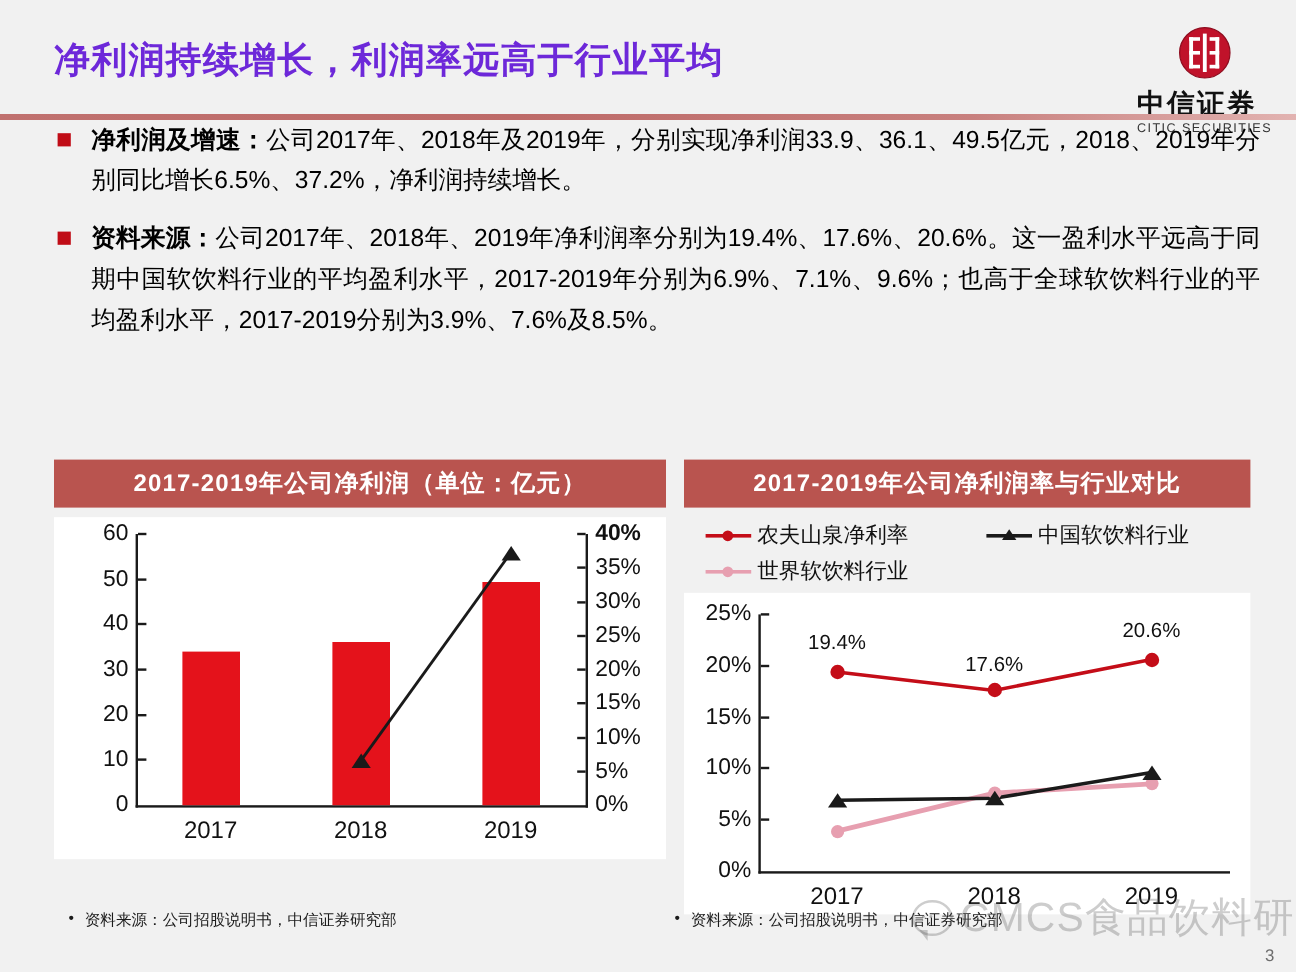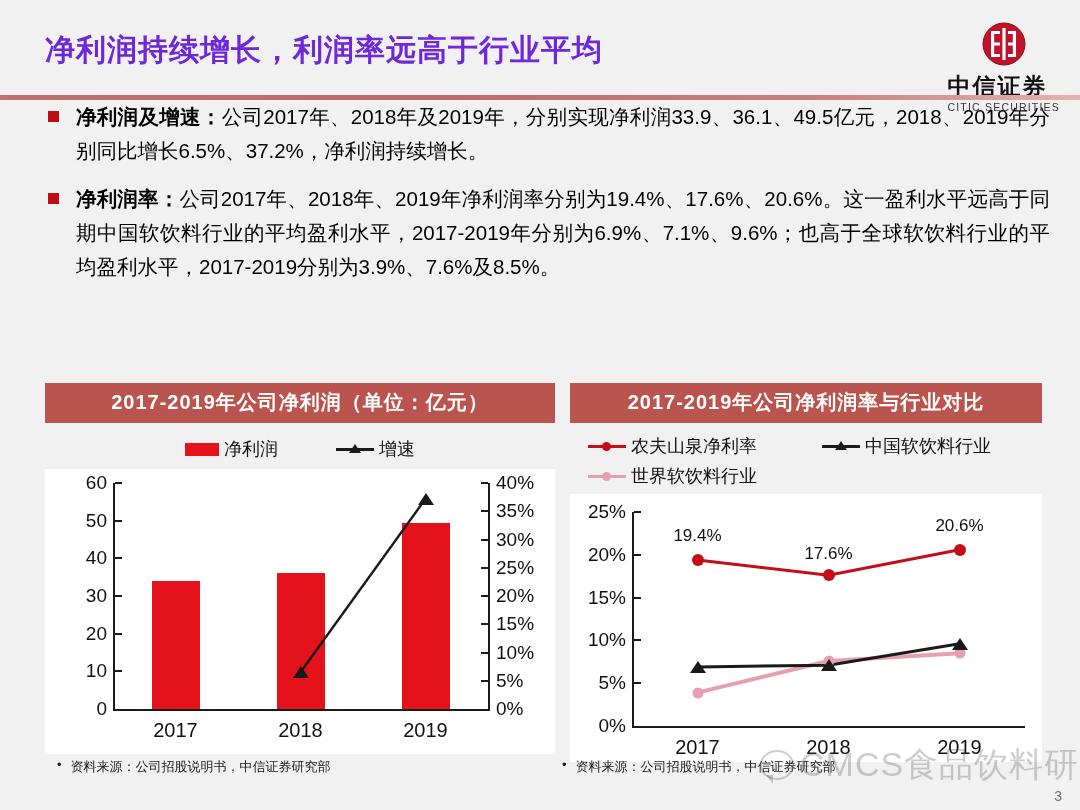--- a/index.html
+++ b/index.html
@@ -132,41 +132,28 @@
 
 <div id="content">
 
   <div class="bullet-row">
     <div class="bullet-sq"></div>
     <div class="bullet-text"><span class="lead">净利润及增速：</span><span>公司2017年、2018年及2019年，分别实现净利润33.9、36.1、49.5亿元，2018、2019年分别同比增长6.5%、37.2%，净利润持续增长。</span></div>
   </div>
 
   <div class="bullet-row">
     <div class="bullet-sq"></div>
-    <div class="bullet-text"><span class="lead">净利润率：</span><span>公司2017年、2018年、2019年净利润率分别为19.4%、17.6%、20.6%。这一盈利水平远高于同期中国软饮料行业的平均盈利水平，2017-2019年分别为6.9%、7.1%、9.6%；也高于全球软饮料行业的平均盈利水平，2017-2019分别为3.9%、7.6%及8.5%。</span></div>
+    <div class="bullet-text"><span class="lead">资料来源：</span><span>公司2017年、2018年、2019年净利润率分别为19.4%、17.6%、20.6%。这一盈利水平远高于同期中国软饮料行业的平均盈利水平，2017-2019年分别为6.9%、7.1%、9.6%；也高于全球软饮料行业的平均盈利水平，2017-2019分别为3.9%、7.6%及8.5%。</span></div>
   </div>
 
 </div>
 
 <div class="panel" style="left:45px;top:383px;width:510px;">
   <div class="panel-head">2017-2019年公司净利润（单位：亿元）</div>
 
-  <div class="legend" style="margin-top:14px;gap:58px;">
-    <div class="legend-item">
-      <span class="lg-swatch-bar"></span>
-      <span>净利润</span>
-    </div>
-    <div class="legend-item">
-      <span class="lg-line">
-        <i style="background:#1a1a1a;"></i>
-        <span class="lg-tri" style="border-bottom:9px solid #1a1a1a;"></span>
-      </span>
-      <span>增速</span>
-    </div>
-  </div>
 
   <div class="plot" id="plot-left" style="height:285px;margin-top:8px;">
       <div class="axis-line" style="left:68px;top:14px;width:2px;height:228px;"></div>
       <div class="axis-line" style="left:443px;top:14px;width:2px;height:228px;"></div>
       <div class="axis-line" style="left:68px;top:240px;width:377px;height:2px;"></div>
       <div class="ylabel" style="left:16px;top:240px;width:46px;">0</div>
       <div class="tick" style="left:70px;top:201.33333333333334px;"></div>
       <div class="ylabel" style="left:16px;top:202.33333333333334px;width:46px;">10</div>
       <div class="tick" style="left:70px;top:163.66666666666669px;"></div>
       <div class="ylabel" style="left:16px;top:164.66666666666669px;width:46px;">20</div>
@@ -187,21 +174,21 @@
       <div class="ylabel-r" style="left:451px;top:155.25px;width:56px;">15%</div>
       <div class="tick" style="left:436px;top:126px;"></div>
       <div class="ylabel-r" style="left:451px;top:127px;width:56px;">20%</div>
       <div class="tick" style="left:436px;top:97.75px;"></div>
       <div class="ylabel-r" style="left:451px;top:98.75px;width:56px;">25%</div>
       <div class="tick" style="left:436px;top:69.5px;"></div>
       <div class="ylabel-r" style="left:451px;top:70.5px;width:56px;">30%</div>
       <div class="tick" style="left:436px;top:41.25px;"></div>
       <div class="ylabel-r" style="left:451px;top:42.25px;width:56px;">35%</div>
       <div class="tick" style="left:436px;top:13px;"></div>
-      <div class="ylabel-r" style="left:451px;top:14px;width:56px;">40%</div>
+      <div class="ylabel-r" style="left:451px;top:14px;width:56px;font-weight:bold;">40%</div>
       <div class="bar" style="left:106.5px;top:112.31000000000002px;width:48px;height:127.68999999999998px;background:#e4121b;"></div>
       <div class="xlabel" style="left:130.5px;top:250px;">2017</div>
       <div class="bar" style="left:231.5px;top:104.02333333333334px;width:48px;height:135.97666666666666px;background:#e4121b;"></div>
       <div class="xlabel" style="left:255.5px;top:250px;">2018</div>
       <div class="bar" style="left:356.5px;top:53.55000000000001px;width:48px;height:186.45px;background:#e4121b;"></div>
       <div class="xlabel" style="left:380.5px;top:250px;">2019</div>
       <svg width="510" height="285" style="position:absolute;left:0;top:0;">
         <polyline points="255.5,203.275 380.5,29.819999999999993" fill="none" stroke="#1a1a1a" stroke-width="2.4"></polyline>
       </svg>
       <div class="mk-tri" style="left:255.5px;top:203.275px;border-bottom:12px solid #1a1a1a;"></div>

